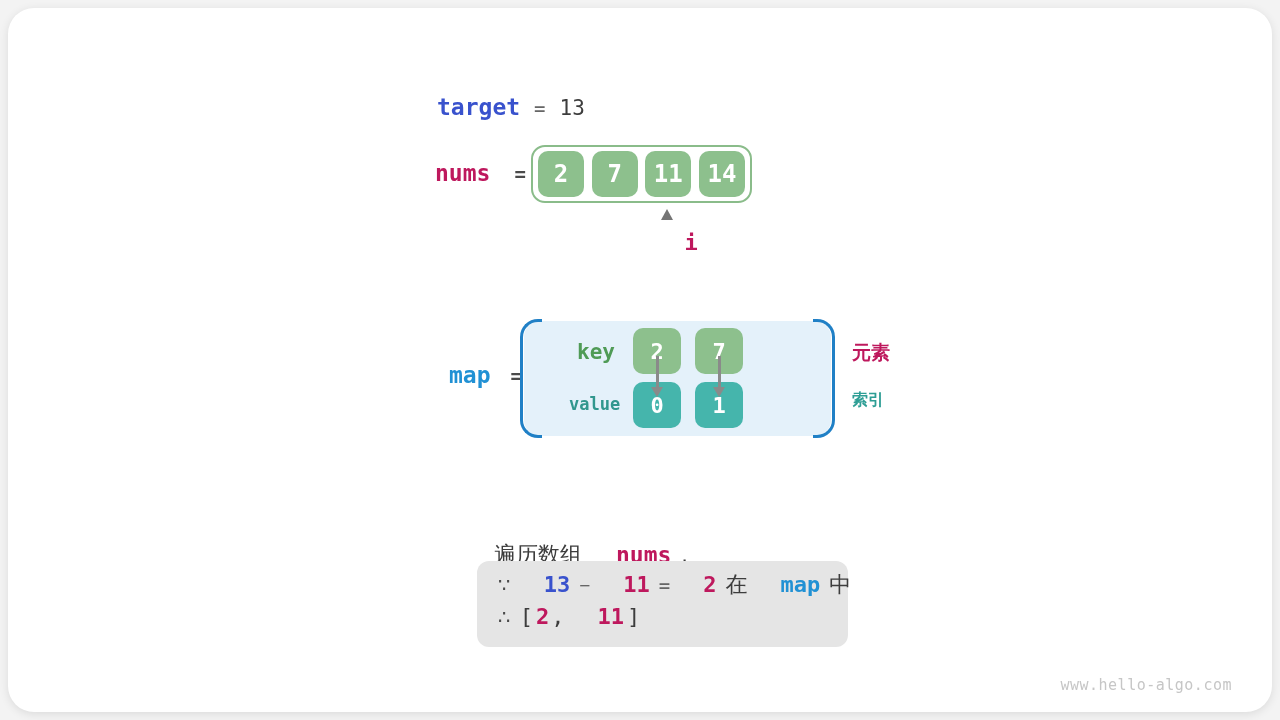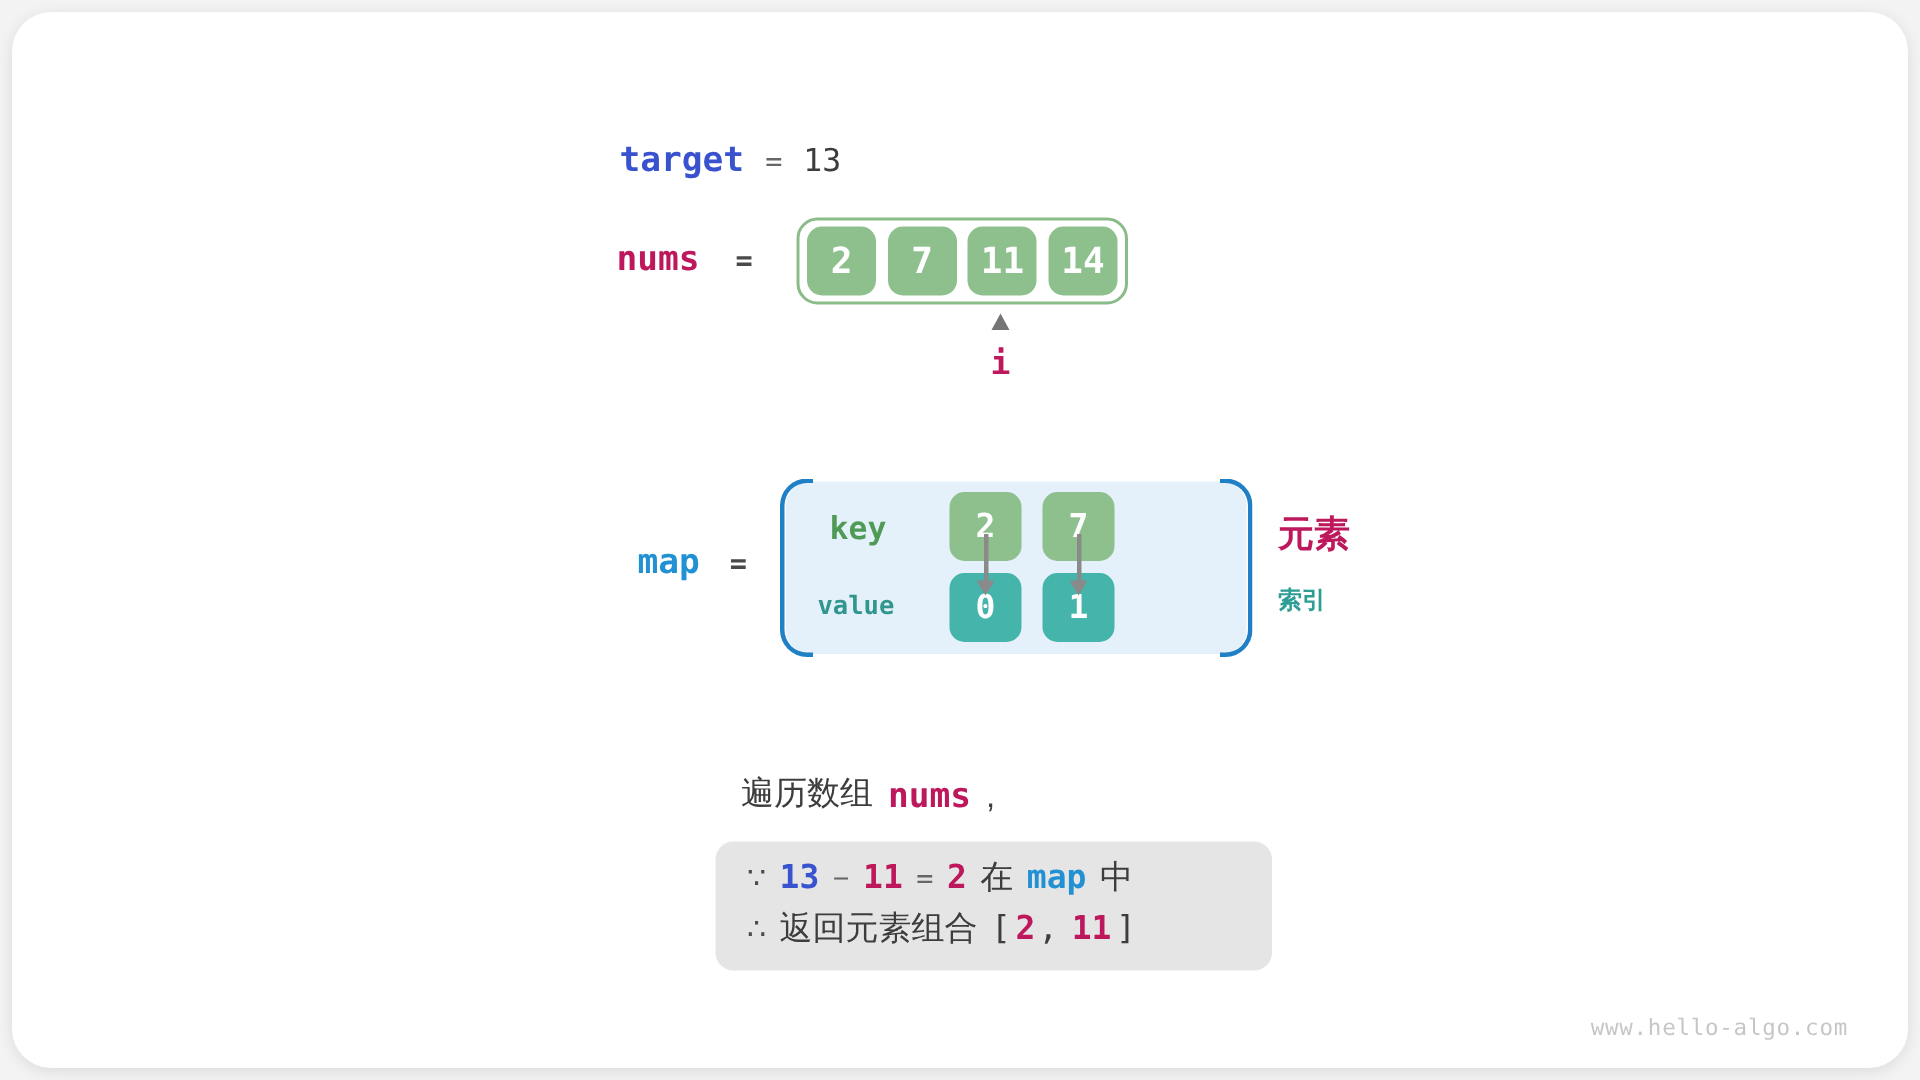--- a/index.html
+++ b/index.html
@@ -9,21 +9,21 @@
     font-family: "Liberation Sans", "DejaVu Sans", sans-serif;
     overflow: hidden;
   }
   .page { position: relative; width: 1280px; height: 720px; }
   .card {
     position: absolute; left: 8px; top: 8px; right: 8px; bottom: 8px;
     background: #ffffff; border-radius: 26px;
     box-shadow: 0 2px 10px rgba(0,0,0,0.10);
   }
   .mono { font-family: "DejaVu Sans Mono", monospace; }
-  .bold { font-weight: bold; }
+  .bold { font-weight: bold; margin-left: 24px; }
 
   
   .c-blue  { color: #3952cd; }
   .c-cyan  { color: #2191d4; }
   .c-green { color: #be185d; }
   .c-teal  { color: #2e9e95; }
   .c-dark  { color: #3d3d3d; }
   .c-gray  { color: #666666; }
 
   .abs { position: absolute; }
@@ -91,25 +91,25 @@
   .kv-arrow { position: absolute; top: 37px; width: 12px; height: 58px; }
   .kv-arrow.a1 { left: 131px; }
   .kv-arrow.a2 { left: 193px; }
   .arrow-line { position: absolute; left: 4.5px; top: 0; width: 3px; height: 33px; background: #8a8a8a; }
   .arrow-head {
     position: absolute; left: 0; top: 31px; width: 0; height: 0;
     border-left: 6px solid transparent; border-right: 6px solid transparent;
     border-top: 10px solid #8a8a8a;
   }
 
-  .element-label { left: 852px; top: 340px; font-size: 24px; font-weight: bold; }
+  .element-label { left: 852px; top: 340px; font-size: 19px; font-weight: bold; }
   .index-label   { left: 852px; top: 390px; font-size: 16px; font-weight: bold; }
 
   
-  .caption { left: 494px; top: 514px; display: flex; align-items: flex-end; gap: 10px; font-size: 22px; }
+  .caption { left: 494px; top: 540px; display: flex; align-items: center; gap: 10px; font-size: 22px; }
   .caption .code { font-size: 23px; }
 
   
   .conclusion-box {
     left: 477px; top: 561px; width: 371px; height: 86px;
     background: #e5e5e5; border-radius: 12px;
     padding: 9px 0 0 21px;
   }
   .cline { display: flex; align-items: baseline; gap: 9px; height: 34px; font-size: 22px; }
   .cline .sym { font-size: 20px; color: #4a4a4a; }
@@ -192,21 +192,20 @@
       <span class="c-gray op">−</span>
       <span class="mono bold c-green num">11</span>
       <span class="mono c-gray op">=</span>
       <span class="mono bold c-green num">2</span>
       <span class="c-dark">在</span>
       <span class="mono bold c-cyan">map</span>
       <span class="c-dark">中</span>
     </div>
     <div class="cline">
       <span class="sym">∴</span>
-      <span class="c-dark">返回元素组合</span>
       <span class="mono c-dark">[</span>
       <span class="mono bold c-green num" style="margin-left:-6px">2</span>
       <span class="mono c-dark" style="margin-left:-7px">,</span>
       <span class="mono bold c-green num">11</span>
       <span class="mono c-dark" style="margin-left:-6px">]</span>
     </div>
   </div>
 
   <div class="abs watermark mono">www.hello-algo.com</div>
 </div>

